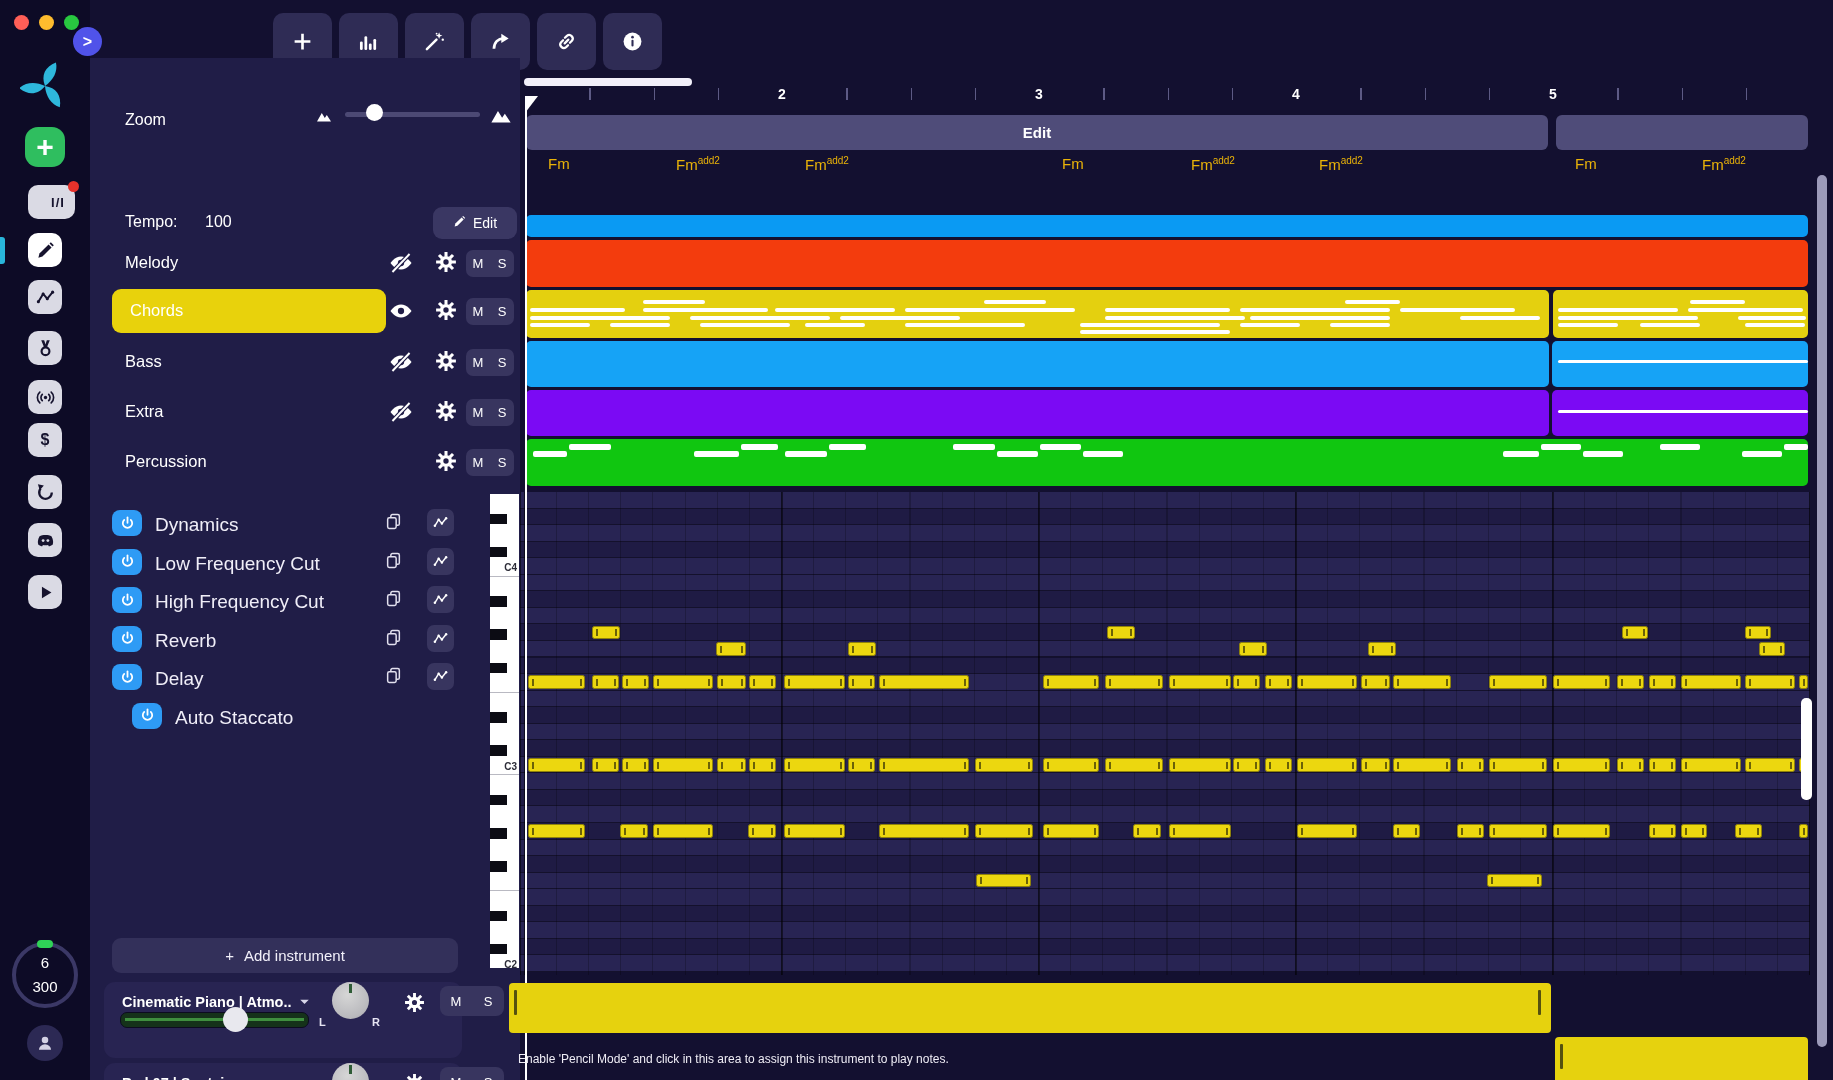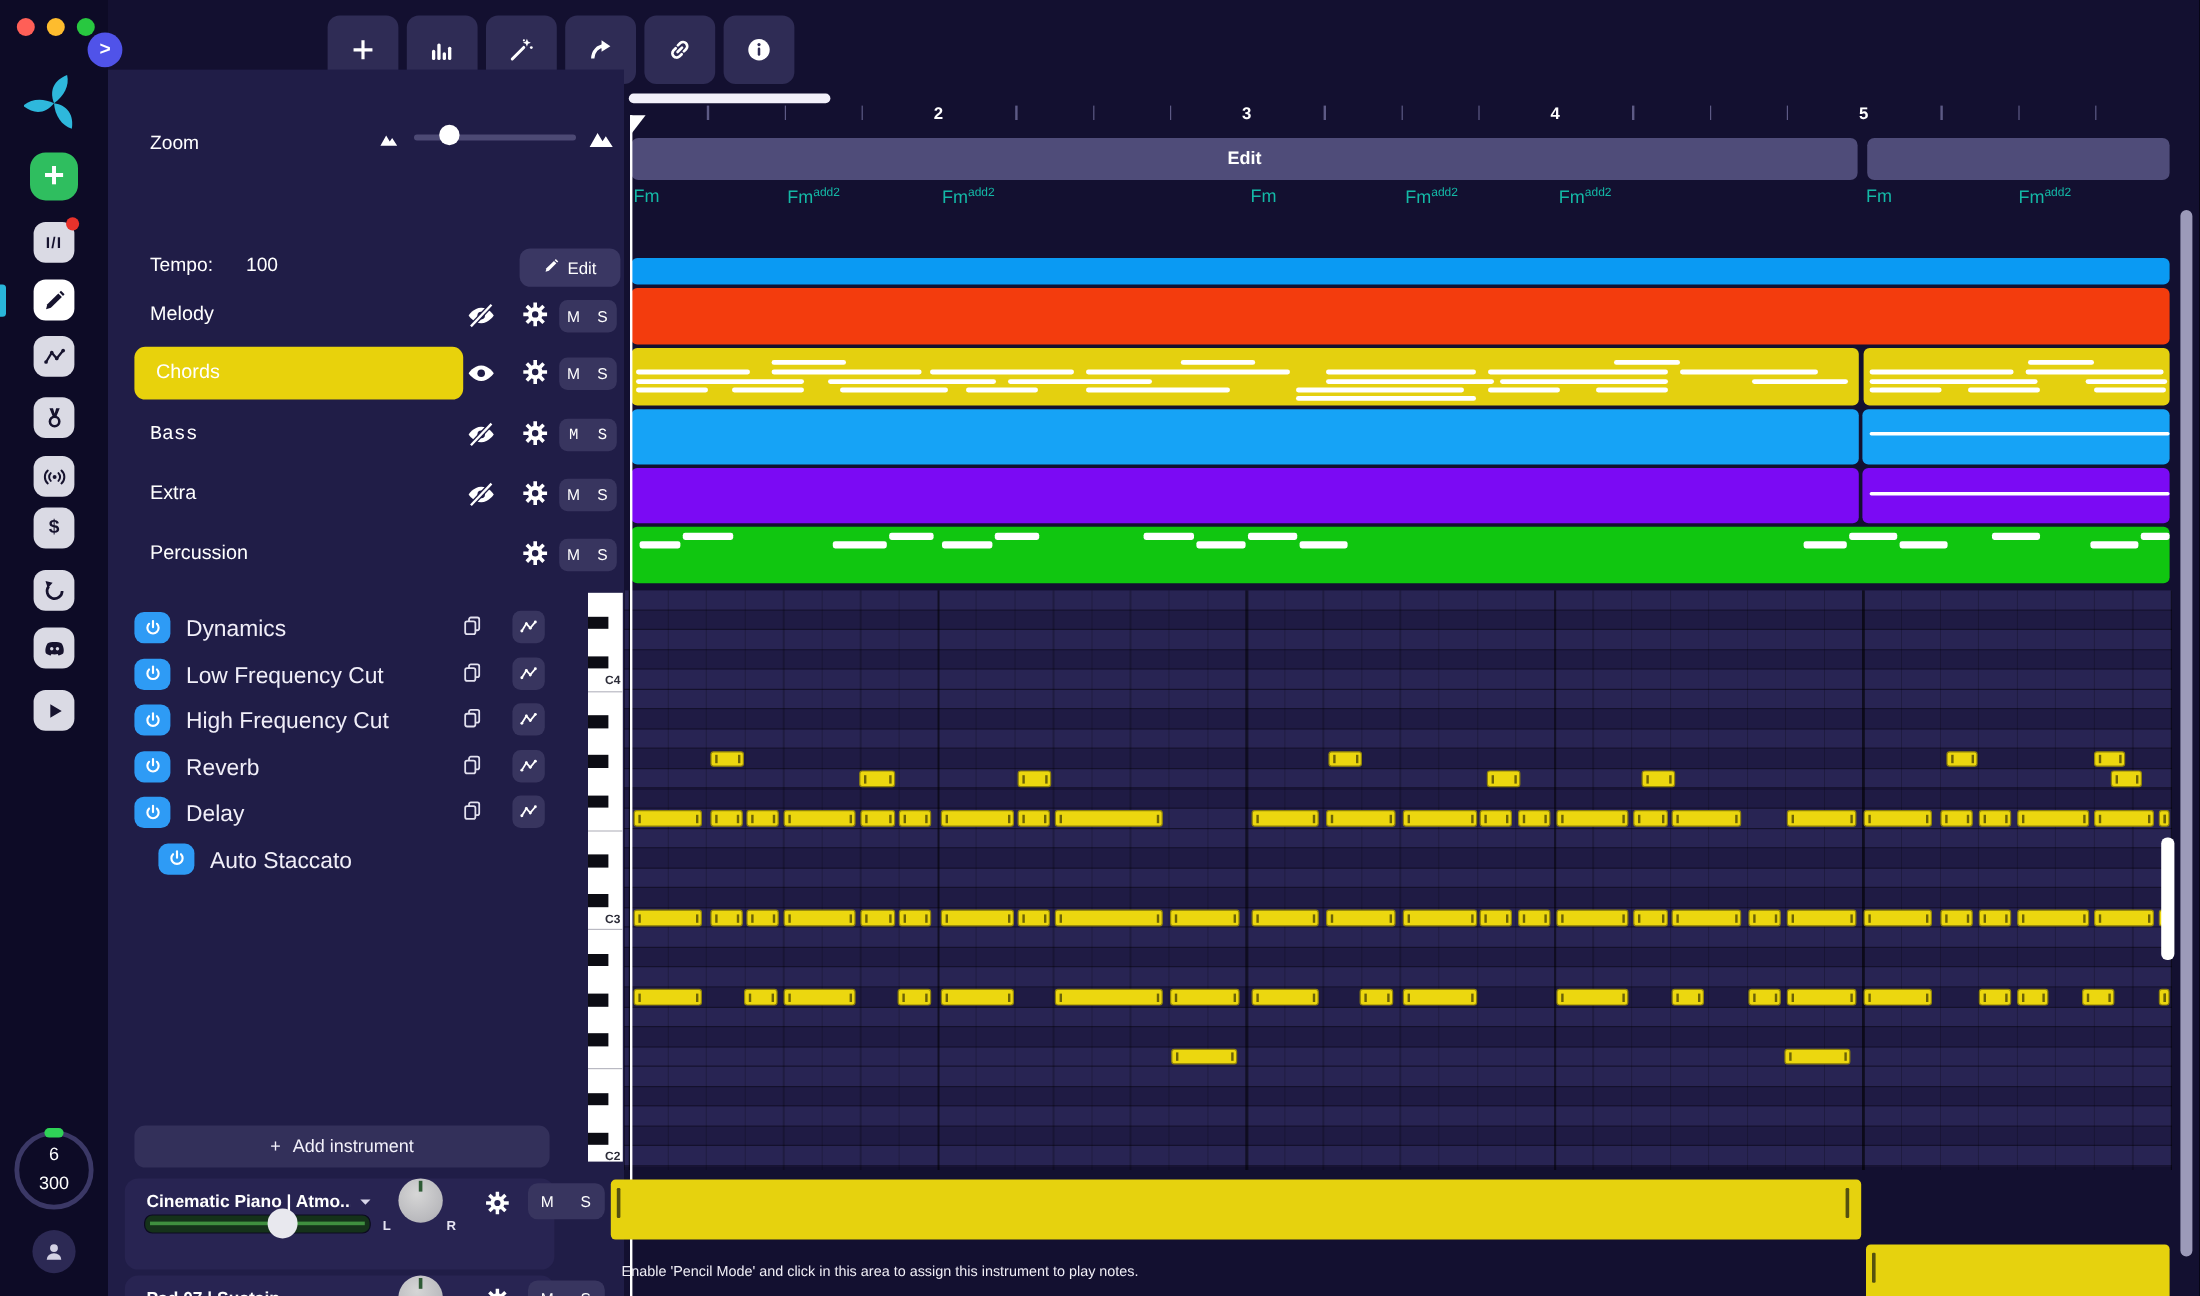--- a/index.html
+++ b/index.html
@@ -81,21 +81,21 @@
   .instr-ms{position:absolute;left:336px;top:4px;width:64px;height:30px;background:#38355f;border-radius:8px;
             display:flex;color:#fff;font-size:13px;}
   
   #main{left:520px;top:58px;width:1313px;height:1022px;}
   #hscroll{left:4px;top:20px;width:168px;height:8px;border-radius:4px;background:#f2f0fa;}
   .tick{position:absolute;top:30px;width:1.5px;height:12px;background:#5d5a85;}
   .barnum{position:absolute;top:28px;width:30px;margin-left:-15px;text-align:center;
           font-size:14px;font-weight:bold;color:#fff;}
   .section{position:absolute;top:57px;height:35px;background:#4f4c79;border-radius:6px;
            display:flex;align-items:center;justify-content:center;font-size:15px;font-weight:bold;color:#fff;}
-  .chord{position:absolute;top:97px;font-size:15px;color:#14b8a6;}
+  .chord{position:absolute;top:97px;font-size:15px;color:#eab308;padding-left:20px;}
   .chord sup{font-size:10px;}
   .lane-clip{position:absolute;border-radius:5px;}
   .stripe{position:absolute;background:#fff;border-radius:2px;}
   #playhead{left:5px;top:38px;width:2px;height:984px;background:#ffffff;z-index:2;}
   #playflag{left:5px;top:38px;width:0;height:0;border-top:17px solid #fff;
             border-right:13px solid transparent;z-index:2;}
   
   #proll{left:0px;top:434px;width:1290px;height:483px;z-index:1;}
   .prow{position:absolute;left:0;width:100%;height:16.55px;box-sizing:border-box;border-bottom:1px solid #14112c;}
   .prow.white{background:#282453;} .prow.black{background:#1f1b44;}
@@ -129,21 +129,21 @@
 
   <div id="sidebar" class="abs">
       <div class="side-btn logo" style="top: 61px;">
         <svg viewBox="0 0 48 48" fill="#2eb8dc">
           <path d="M24 24C20 14 24 5.5 34.5 1.5 36.5 10 32 18.5 24 24z"></path>
           <path transform="rotate(120 24 24)" d="M24 24C20 14 24 5.5 34.5 1.5 36.5 10 32 18.5 24 24z"></path>
           <path transform="rotate(240 24 24)" d="M24 24C20 14 24 5.5 34.5 1.5 36.5 10 32 18.5 24 24z"></path>
         </svg>
       </div>
       <div class="side-btn green" style="top: 127px;">+</div>
-      <div class="side-btn" style="top: 185px;">
+      <div class="side-btn" style="top: 185px; padding-left: 13px;">
         <span class="side-keys">I/I</span>
         <div class="side-badge"></div>
       </div>
       <div class="side-btn active" style="top: 233px;">
         <svg viewBox="0 0 16 16" fill="currentColor">
           <path d="M2 14l.9-3.4 7.7-7.6 2.5 2.5-7.7 7.6z"></path>
           <path d="M11.4 2.2L13.9 4.7 15 3.6 12.5 1.1z"></path>
         </svg>
       </div>
       <div class="side-btn" style="top: 280px;">
@@ -316,21 +316,21 @@
             </svg></div>
           <div class="t-gear"><svg viewBox="0 0 16 16" fill="none" stroke="currentColor">
               <circle cx="8" cy="8" r="3.2" stroke-width="2.5"></circle>
               <path stroke-width="2.2" d="M12 8h3.2M10.8 10.8l2.3 2.3M8 12v3.2M5.2 10.8l-2.3 2.3M4 8H.8M5.2 5.2L2.9 2.9M8 4V.8M10.8 5.2l2.3-2.3"></path>
             </svg></div>
           <div class="ms">
             <div style="flex: 1 1 0%; display: flex; align-items: center; justify-content: center;">M</div>
             <div style="flex: 1 1 0%; display: flex; align-items: center; justify-content: center;">S</div>
           </div>
         </div>
-        <div class="track-row" style="top: 282px; font-family: Liberation Mono, monospace;">
+        <div class="track-row" style="top: 282px;">
           <div class="track-name">Bass</div>
           <div class="t-eye"><svg viewBox="0 0 16 16">
               <path d="M1 8s2.8-4.3 7-4.3S15 8 15 8s-2.8 4.3-7 4.3S1 8 1 8z" fill="currentColor"></path>
               <circle cx="8" cy="8" r="2.1" fill="var(--icobg,#201d47)"></circle>
               <path d="M2.3 14L13.7 2" stroke="var(--icobg,#201d47)" stroke-width="2.8"></path>
               <path d="M2.3 14L13.7 2" stroke="currentColor" stroke-width="1.3"></path>
             </svg></div>
           <div class="t-gear"><svg viewBox="0 0 16 16" fill="none" stroke="currentColor">
               <circle cx="8" cy="8" r="3.2" stroke-width="2.5"></circle>
               <path stroke-width="2.2" d="M12 8h3.2M10.8 10.8l2.3 2.3M8 12v3.2M5.2 10.8l-2.3 2.3M4 8H.8M5.2 5.2L2.9 2.9M8 4V.8M10.8 5.2l2.3-2.3"></path>

